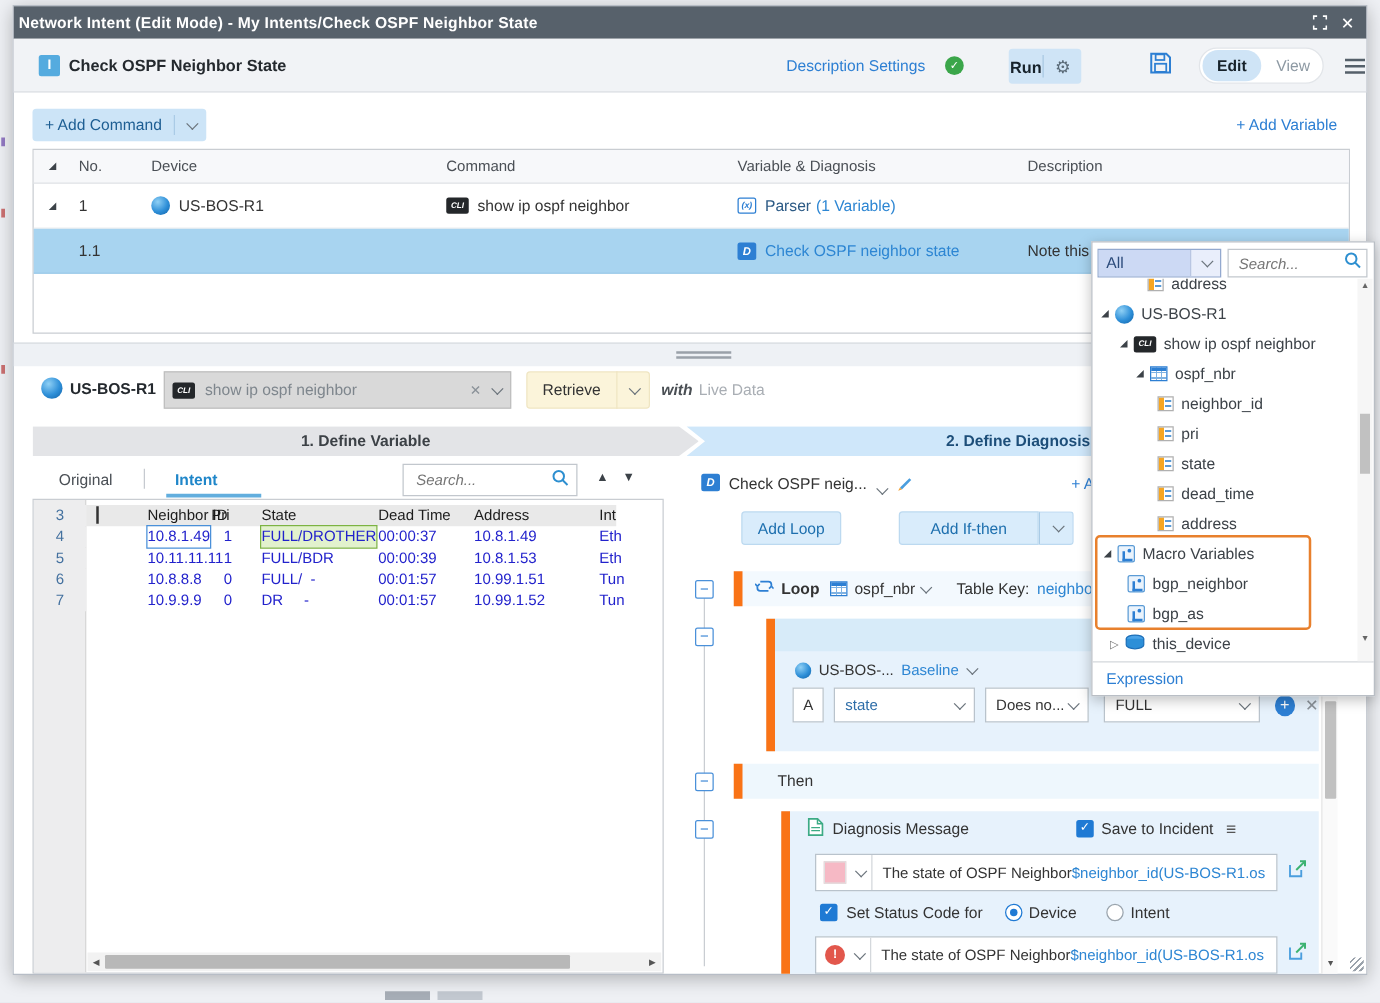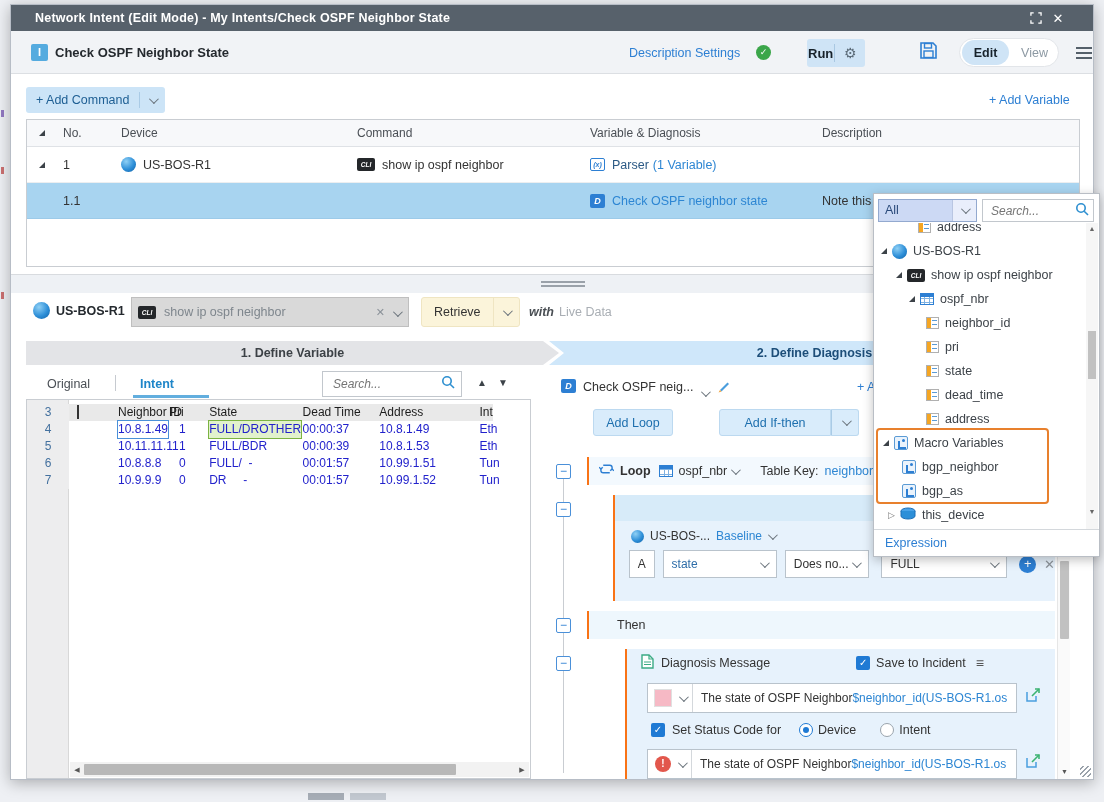--- a/index.html
+++ b/index.html
@@ -5,21 +5,21 @@
   html,body{margin:0;padding:0;background:#dfe3ea;}
   *{box-sizing:border-box;font-family:"Liberation Sans",sans-serif;}
   #stage{position:relative;width:1104px;height:802px;background:#eef0f4;overflow:hidden;}
   .abs{position:absolute;}
   .row{display:flex;align-items:center;}
 
   
   #dialog{position:absolute;left:10px;top:4px;width:1084px;height:776px;background:#fff;
           border:1px solid #b7bdc6;box-shadow:0 3px 14px rgba(0,0,0,.28);}
   #titlebar{position:absolute;left:0;top:0;right:0;height:26px;background:#57616b;color:#fff;
-            display:flex;align-items:center;padding:0 24px;}
+            display:flex;align-items:center;padding:0 4px;}
   #titlebar .t{font-size:12.5px;font-weight:bold;letter-spacing:.2px;}
   #titlebar .sp{flex:1;}
   .tb-ico{width:22px;height:18px;display:flex;align-items:center;justify-content:center;cursor:pointer;}
   #close-x{color:#fff;font-size:13px;}
 
   
   #toolbar{position:absolute;left:0;top:26px;right:0;height:43px;background:#f1f3f6;border-bottom:1px solid #dcdfe3;}
   #intent-badge{position:absolute;left:20px;top:13px;width:17px;height:17px;background:#55abdf;color:#fff;
                 font-size:11px;font-weight:bold;text-align:center;line-height:17px;border-radius:2px;}
   #intent-name{position:absolute;left:44px;top:14px;font-size:13px;font-weight:bold;color:#24292e;}
@@ -130,21 +130,21 @@
   #diag-name{position:absolute;left:572px;top:375px;font-size:12.5px;color:#333;}
   #diag-pencil{left:705px;top:374px;cursor:pointer;}
   #add-link{position:absolute;left:846px;top:375px;font-size:12.5px;color:#2d7fd3;cursor:pointer;}
   .chv{display:inline-block;width:7px;height:7px;border-right:1.5px solid #6a737b;border-bottom:1.5px solid #6a737b;
        transform:rotate(45deg) translateY(-2px);}
   .btn-blue{position:absolute;height:27px;background:#d9ecfb;border:1px solid #bcd9f0;border-radius:3px;
             display:flex;align-items:center;justify-content:center;font-size:12.5px;color:#1d6fae;cursor:pointer;}
   #minus-line{position:absolute;left:552px;top:468px;width:1px;height:300px;background:#c9cdd2;}
   .minus{position:absolute;width:15px;height:15px;background:#fff;border:1px solid #4a90d9;border-radius:2px;
          color:#2d7fd3;font-size:12px;line-height:12px;text-align:center;cursor:pointer;}
-  .blk{position:absolute;border-left:2px solid #f97316;}
+  .blk{position:absolute;border-left:7px solid #f97316;}
   #loop-row{left:576px;top:452px;width:468px;height:28px;background:#f3f9fe;display:flex;align-items:center;}
   #loop-row .lbl{font-weight:bold;color:#333;font-size:12.5px;margin:0 8px 0 6px;}
   #if-blk{left:602px;top:490px;width:442px;height:106px;background:#e7f2fc;}
   #if-head{height:26px;background:#d7ebf9;display:flex;align-items:center;font-size:12.5px;color:#333;justify-content:flex-end;}
   #then-row{left:576px;top:606px;width:468px;height:28px;background:#eef7fd;display:flex;align-items:center;
             font-size:12.5px;color:#333;}
   #msg-blk{left:614px;top:644px;width:430px;height:130px;background:#e7f2fc;}
   #msg-head{height:28px;display:flex;align-items:center;font-size:12.5px;color:#333;}
   .w-sel{background:#fff;border:1px solid #b9c3cc;height:28px;display:flex;align-items:center;font-size:12px;color:#2d6da8;}
   .w-sel .tx{flex:1;margin-left:8px;white-space:nowrap;overflow:hidden;}

